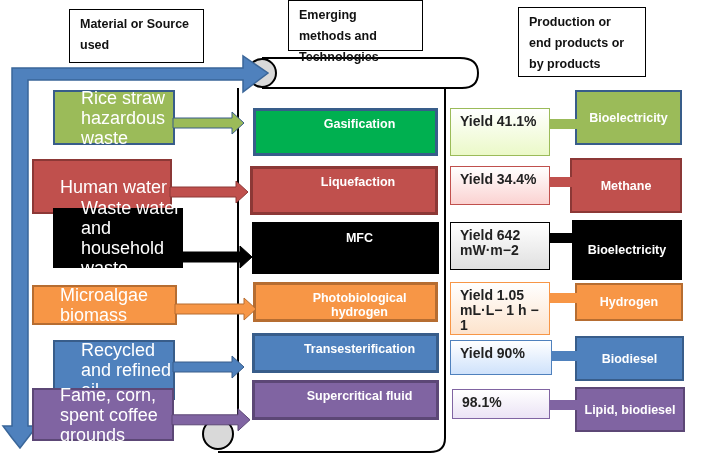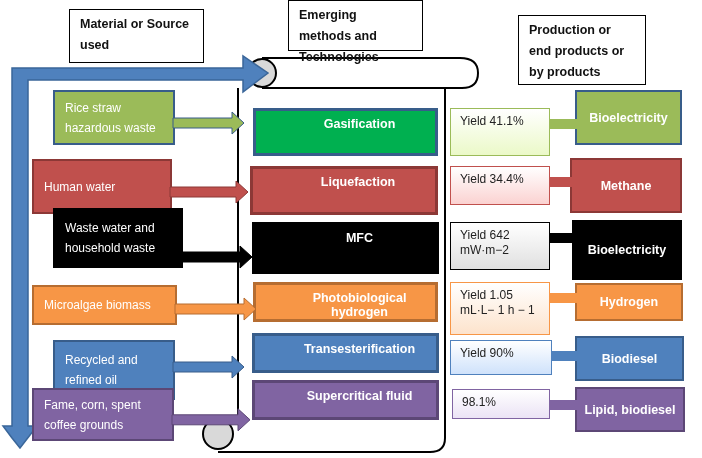--- a/index.html
+++ b/index.html
@@ -1,22 +1,22 @@
 <!DOCTYPE html>
 <html><head>
 <meta charset="utf-8">
 <style>
   html, body { margin: 0; padding: 0; background: #ffffff; }
   body { width: 702px; height: 458px; position: relative; overflow: hidden;
          font-family: "Liberation Sans", "DejaVu Sans", sans-serif; }
   .abs { position: absolute; box-sizing: border-box; }
   .header-box { background: #fff; border: 1px solid #000; font-weight: bold; font-size: 12.5px; color: #111; line-height: 21px; padding: 4px 10px; }
-  .src { color: #fff; font-size: 12px; line-height: 20px; padding-left: 10px; display: flex; align-items: center; border: 2px solid; }
+  .src { color: #fff; font-size: 18px; line-height: 20px; padding-left: 26px; display: flex; align-items: center; border: 2px solid; }
   .method { color: #fff; font-weight: bold; font-size: 12.5px; text-align: center; padding-top: 6px; border: 3px solid; padding-left: 28px; }
-  .yield { font-size: 12px; color: #222; padding: 5px 0 0 9px; line-height: 15px; border: 1px solid; }
+  .yield { font-size: 14px; color: #222; padding: 5px 0 0 9px; line-height: 15px; border: 1px solid; font-weight: bold; }
   .prod { color: #fff; font-weight: bold; font-size: 12.5px; display: flex; align-items: center; justify-content: center; border: 2px solid; }
   svg.overlay { position: absolute; left: 0; top: 0; }
 </style>
 </head>
 <body>
 
 <svg class="overlay" width="702" height="458">
 
   <g>
     <path d="M262,58 L460,58 Q478,58 478,73 Q478,88 460,88 L445,88 L445,440 Q445,452 432,452 L215,452 Q203,452 203,440 Z" fill="none"></path>
@@ -25,21 +25,21 @@
     <line x1="238" y1="88" x2="238" y2="420" stroke="#000" stroke-width="2"></line>
     <circle cx="262" cy="73" r="14" fill="#d9d9d9" stroke="#000" stroke-width="2"></circle>
     <circle cx="218" cy="434" r="15" fill="#d9d9d9" stroke="#000" stroke-width="2"></circle>
   </g>
 
   <path d="M12,438 L3,426 L12,426 L12,68 L243,68 L243,56 L268,73 L243,92 L243,80 L28,80 L28,426 L37,426 L20,448 Z" fill="#4f81bd" stroke="#3a6699" stroke-width="1.5"></path>
 </svg>
 
 <div class="abs header-box" style="left:69px;top:9px;width:135px;height:54px;"><span>Material or Source used</span></div>
 <div class="abs header-box" style="left:288px;top:0px;width:135px;height:51px;"><span>Emerging methods and Technologies</span></div>
-<div class="abs header-box" style="left:518px;top:15px;width:128px;height:70px;"><span>Production or end products or by products</span></div>
+<div class="abs header-box" style="left:518px;top:7px;width:128px;height:70px;"><span>Production or end products or by products</span></div>
 
 <div id="rows">
     <div class="abs src" style="left: 53px; top: 90px; width: 122px; height: 55px; background: rgb(155, 187, 89); border-color: rgb(56, 93, 138);">
       <span>Rice straw hazardous waste</span>
     </div>
     <div class="abs method" style="left: 253px; top: 108px; width: 185px; height: 48px; background: rgb(0, 176, 80); border-color: rgb(56, 93, 138);"><span>Gasification</span></div>
     <div class="abs yield" style="left: 450px; top: 108px; width: 100px; height: 48px; background: linear-gradient(rgb(255, 255, 255) 0%, rgb(235, 249, 200) 100%); border-color: rgb(155, 187, 89);"><span>Yield 41.1%</span></div>
     <div class="abs prod" style="left: 575px; top: 90px; width: 107px; height: 55px; background: rgb(155, 187, 89); border-color: rgb(56, 93, 138);">
       <span>Bioelectricity</span>
     </div>

